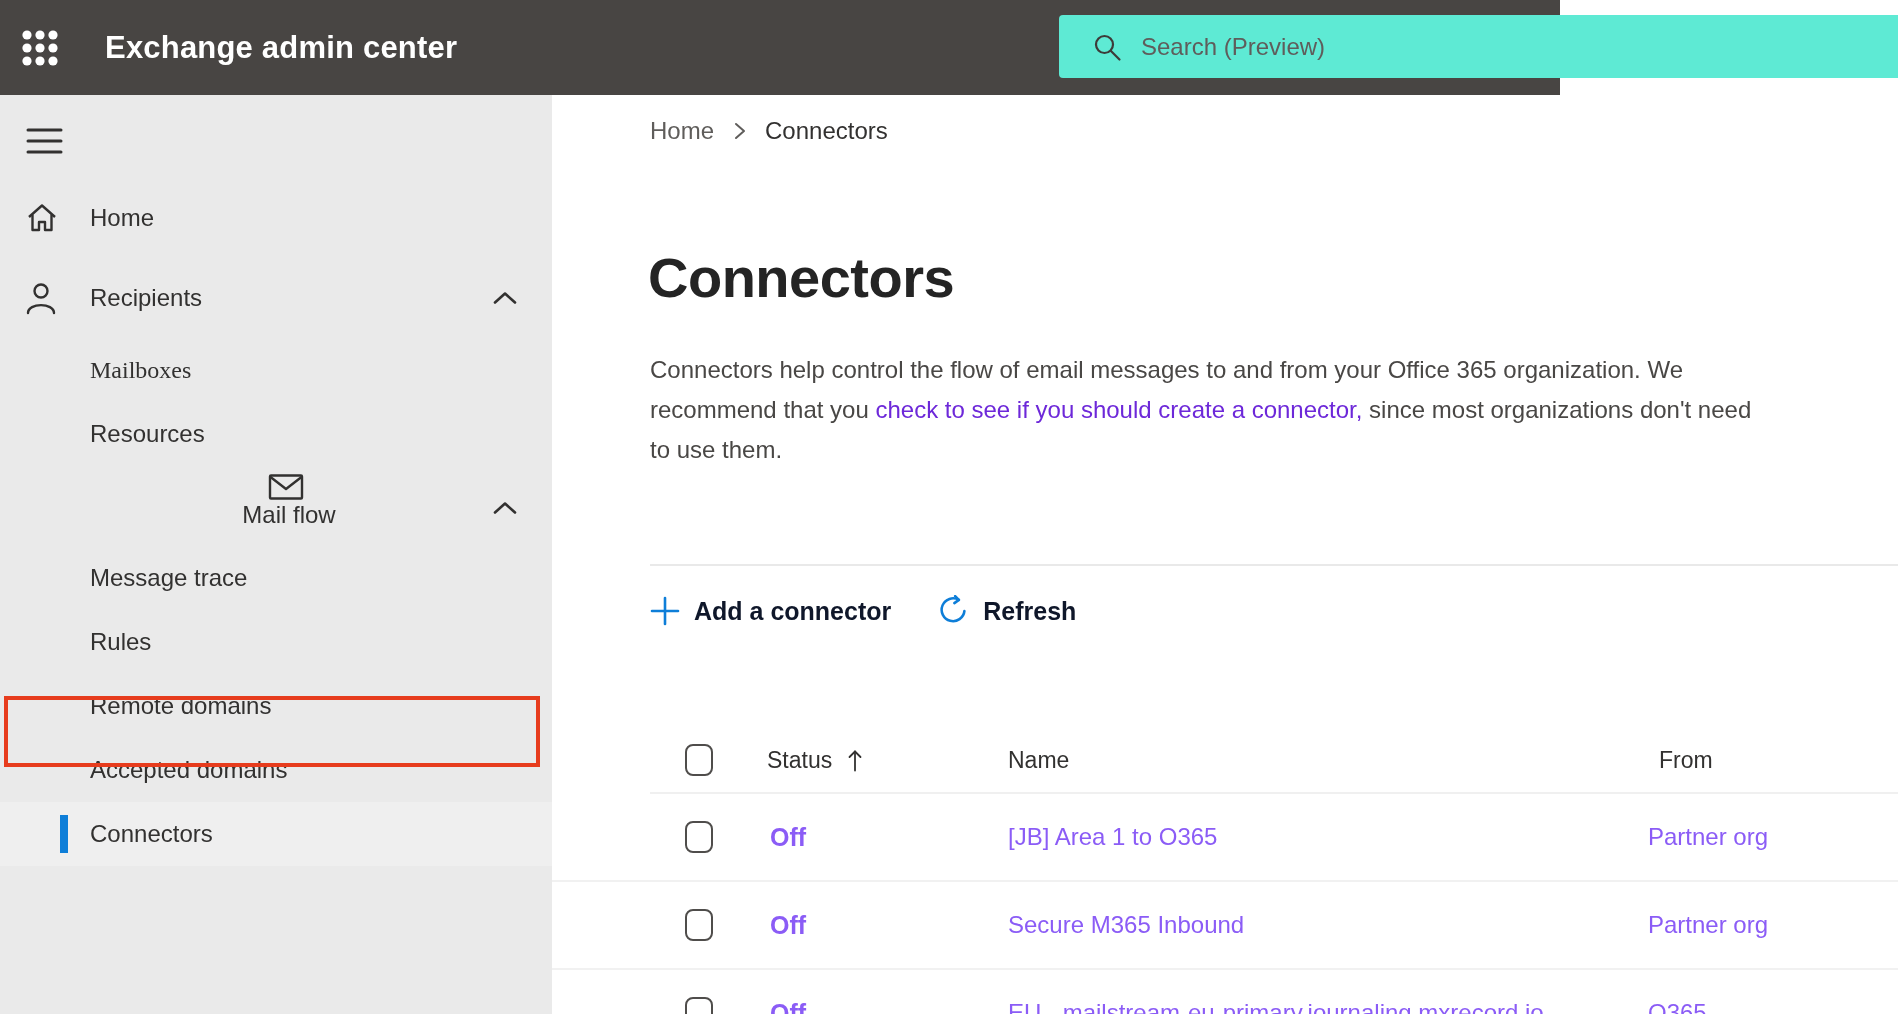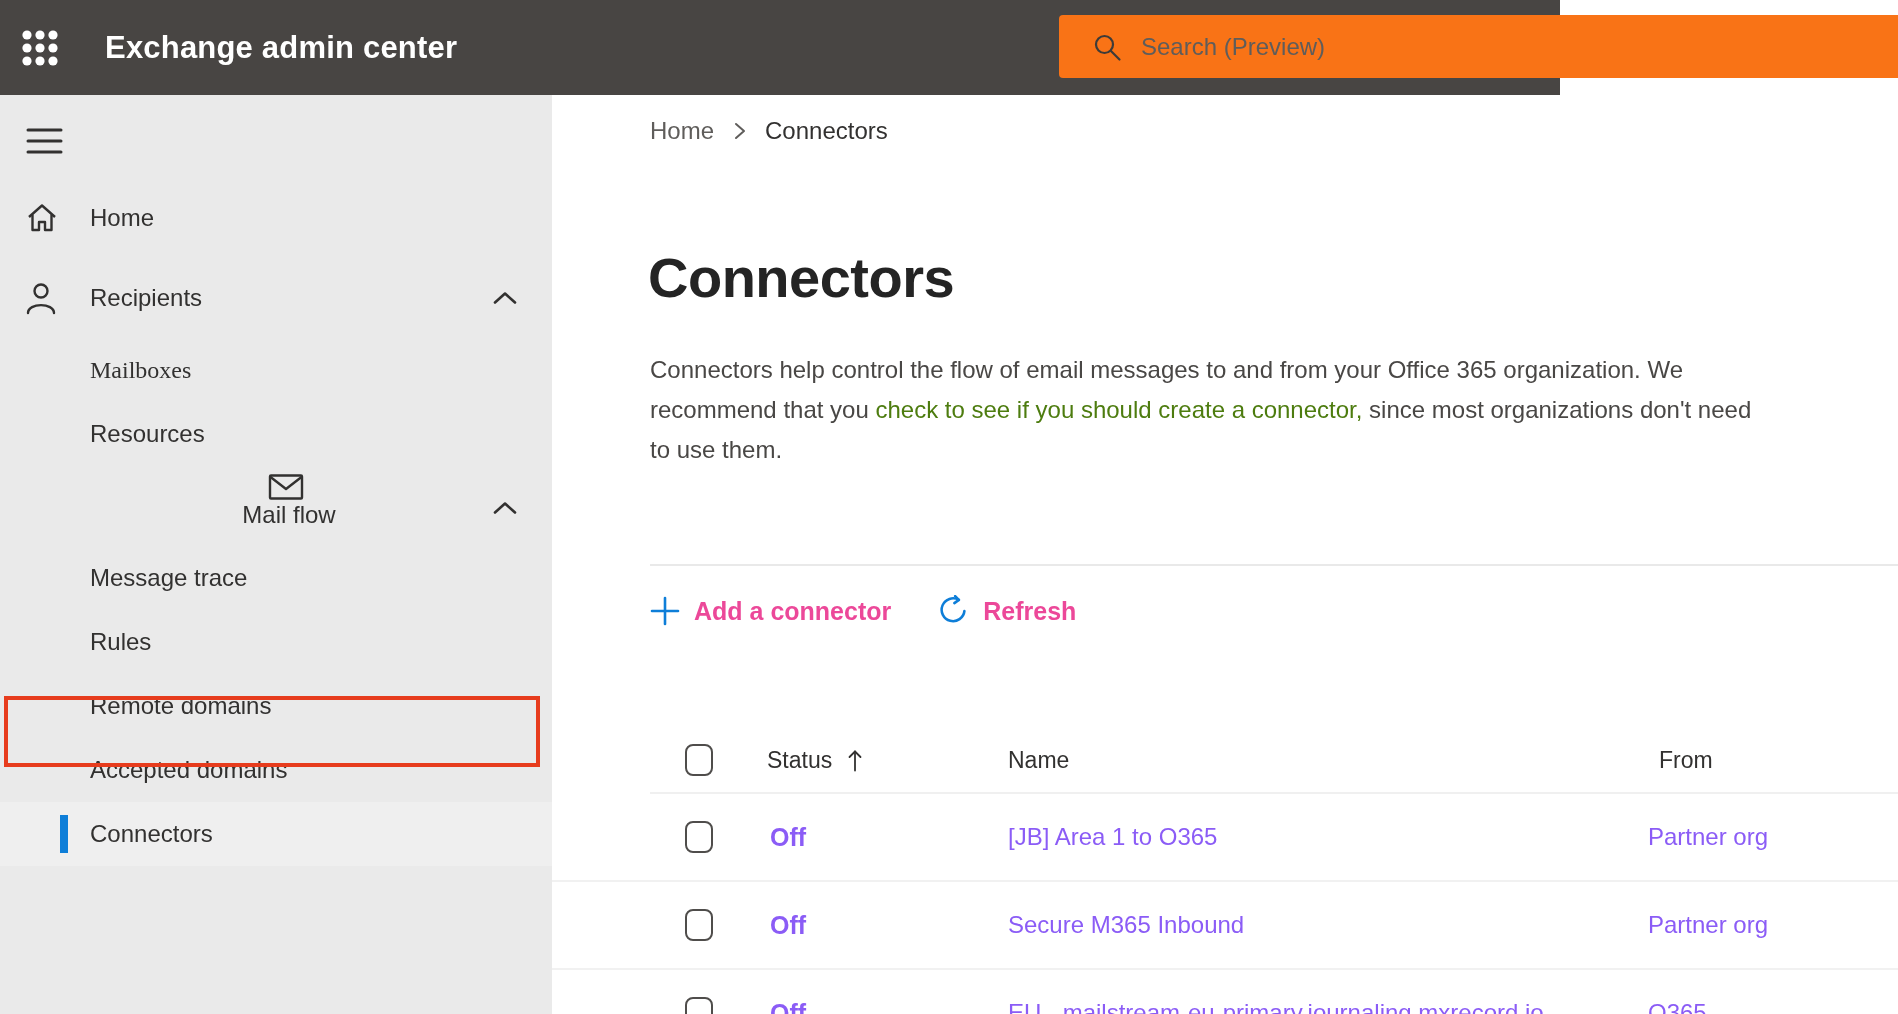--- a/index.html
+++ b/index.html
@@ -7,21 +7,21 @@
     width:1898px;height:1014px;overflow:hidden;position:relative;
     font-family:"Liberation Sans","DejaVu Sans",sans-serif;
     background:#ffffff;color:#323130;
     -webkit-font-smoothing:antialiased;
   }
   
   .topbar{position:absolute;left:0;top:0;width:1560px;height:95px;background:#484543;z-index:30;}
   .waffle-btn{position:absolute;left:16px;top:24px;width:48px;height:48px;display:flex;align-items:center;justify-content:center;cursor:pointer;}
   .topbar-title{position:absolute;left:105px;top:0;height:95px;display:flex;align-items:center;
     color:#ffffff;font-size:31px;font-weight:600;letter-spacing:.2px;}
-  .searchbox{position:absolute;left:1059px;top:15px;width:839px;height:63px;background:#f97316;
+  .searchbox{position:absolute;left:1059px;top:15px;width:839px;height:63px;background:#5eead4;
     border-radius:4px 0 0 4px;display:flex;align-items:center;}
   .searchbox .mag{margin-left:32px;flex:0 0 auto;}
   .searchbox input{border:none;outline:none;background:transparent;font-family:inherit;
     font-size:24px;color:#323130;margin-left:16px;width:700px;}
   .searchbox input::placeholder{color:#5f5d5b;opacity:1;}
   
   .sidebar{position:absolute;left:0;top:95px;width:552px;height:919px;background:#eaeaea;z-index:10;}
   .hamburger-btn{position:absolute;left:24px;top:26px;width:40px;height:40px;cursor:pointer;}
   .nav{position:absolute;left:0;top:91px;width:552px;}
   .side-item{position:relative;height:64px;display:flex;align-items:center;cursor:pointer;font-size:24px;color:#323130;}
@@ -40,25 +40,25 @@
   .annotation{position:absolute;border:4px solid #e73c1d;pointer-events:none;z-index:20;}
   .ann-mailflow{left:4px;top:601px;width:528px;height:63px;}
   
   .main{position:absolute;left:552px;top:95px;width:1346px;height:919px;background:#ffffff;}
   .breadcrumb{position:absolute;left:98px;top:22px;display:flex;align-items:center;font-size:24px;}
   .crumb-home{color:#5f5d5b;cursor:pointer;}
   .crumb-sep{margin:0 18px;display:flex;align-items:center;}
   .crumb-current{color:#323130;}
   .page-title{position:absolute;left:96px;top:150px;font-size:56px;font-weight:700;color:#242424;letter-spacing:-.5px;}
   .page-desc{position:absolute;left:98px;top:255px;width:1120px;font-size:24px;line-height:40px;color:#494745;}
-  .page-desc a{color:#4d7c0f;text-decoration:none;cursor:pointer;}
+  .page-desc a{color:#6d28d9;text-decoration:none;cursor:pointer;}
   .divider-top{position:absolute;left:98px;right:0;top:469px;height:2px;background:#e9e9e9;}
   
   .toolbar{position:absolute;left:98px;top:490px;height:52px;display:flex;align-items:center;}
-  .tool-btn{display:flex;align-items:center;cursor:pointer;font-size:25px;font-weight:600;color:#ec4899;}
+  .tool-btn{display:flex;align-items:center;cursor:pointer;font-size:25px;font-weight:600;color:#0f172a;}
   .tool-btn .tic{display:flex;align-items:center;margin-right:14px;}
   .tool-gap{width:46px;}
   
   .tbl-header{position:absolute;left:0;right:0;top:631px;height:68px;}
   .tbl-header .hdr-lbl{position:absolute;top:50%;transform:translateY(-50%);font-size:23px;color:#323130;cursor:pointer;}
   .hdr-status{left:215px;display:flex;align-items:center;}
   .hdr-status .sort{margin-left:14px;display:flex;align-items:center;}
   .hdr-name{left:456px;}
   .hdr-from{left:1107px;}
   .hline{position:absolute;left:98px;right:0;height:2px;background:#f0f0f0;}

